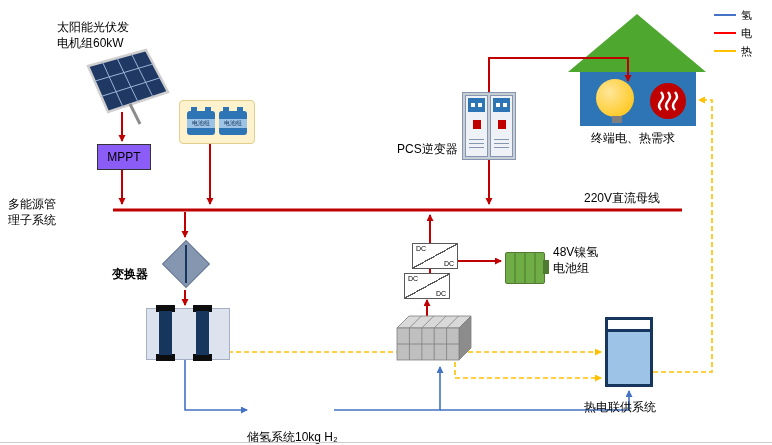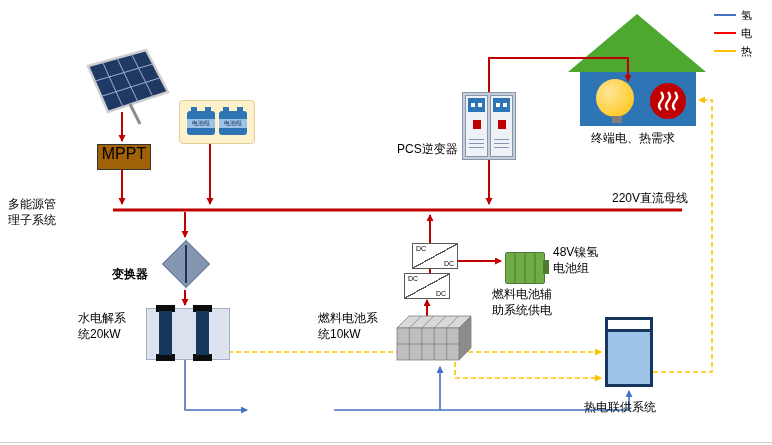--- a/index.html
+++ b/index.html
@@ -11,22 +11,22 @@
   .layer{position:absolute;left:0;top:0;pointer-events:none;}
   
   .battery-pack{position:absolute;left:179px;top:100px;width:74px;height:42px;background:#fdf2cc;
                 border:1px solid #e3cd8f;border-radius:4px;}
   .cell{position:absolute;top:10px;width:28px;height:24px;background:#2e75b6;border-radius:3px;}
   .cell:before{content:"";position:absolute;top:-4px;left:4px;width:6px;height:4px;background:#2e75b6;}
   .cell:after{content:"";position:absolute;top:-4px;right:4px;width:6px;height:4px;background:#2e75b6;}
   .cell .band{position:absolute;left:0;right:0;top:8px;height:9px;background:#9dc3e6;
               font-size:6px;line-height:9px;text-align:center;color:#17365d;}
   
-  .mppt{position:absolute;left:97px;top:144px;width:52px;height:24px;background:#a16207;border:1.5px solid #333;
-        font-size:16px;display:flex;align-items:flex-start;justify-content:center;}
+  .mppt{position:absolute;left:97px;top:144px;width:52px;height:24px;background:#8b5cf6;border:1.5px solid #333;
+        font-size:12px;display:flex;align-items:center;justify-content:center;}
   
   .pcs{position:absolute;left:462px;top:92px;width:54px;height:68px;background:#c8cdd6;border:1px solid #8496b0;
        display:flex;gap:2px;padding:2px;box-sizing:border-box;}
   .pcs-door{flex:1;background:#eef1f6;border:1px solid #8496b0;position:relative;}
   .pcs-head{position:absolute;left:2px;right:2px;top:2px;height:14px;background:#2e75b6;}
   .pcs-head i{position:absolute;top:5px;width:4px;height:4px;background:#fff;}
   .pcs-red{position:absolute;left:7px;top:24px;width:8px;height:9px;background:#c00000;}
   .pcs-vents{position:absolute;left:3px;right:3px;bottom:5px;height:12px;
              background:repeating-linear-gradient(180deg,#8496b0 0 1px,transparent 1px 4px);}
   
@@ -106,37 +106,39 @@
 
   <svg class="abs" style="left:68px;top:46px;" width="120" height="85">
     <polygon points="20,20 78,4 100,46 40,66" fill="#1f3864" stroke="#cfcfcf" stroke-width="2.5"></polygon>
     <line x1="26.6" y1="35.2" x2="85.3" y2="17.9" stroke="#9db3d6" stroke-width="1"></line>
     <line x1="33.2" y1="50.4" x2="92.5" y2="31.7" stroke="#9db3d6" stroke-width="1"></line>
     <line x1="34.5" y1="16" x2="55" y2="61" stroke="#9db3d6" stroke-width="1"></line>
     <line x1="49" y1="12" x2="70" y2="56" stroke="#9db3d6" stroke-width="1"></line>
     <line x1="63.5" y1="8" x2="85" y2="51" stroke="#9db3d6" stroke-width="1"></line>
     <line x1="62" y1="58" x2="72" y2="78" stroke="#8c8c8c" stroke-width="3"></line>
   </svg>
+  <div class="lbl" style="left:57px;top:20px;">太阳能光伏发
+电机组60kW</div>
 
   <div class="battery-pack">
     <div class="cell" style="left:7px;">
       <span class="band">电池组</span>
       </div>
     <div class="cell" style="left:39px;">
       <span class="band">电池组</span>
       </div>
   </div>
 
   <div class="mppt">
     <span>MPPT</span>
     </div>
 
   <div class="lbl" style="left:8px;top:197px;">多能源管
 理子系统</div>
-  <div class="lbl" style="left:612px;top:191px;">220V直流母线</div>
+  <div class="lbl" style="left:584px;top:191px;">220V直流母线</div>
 
   <div class="pcs">
     <div class="pcs-door">
       <div class="pcs-head">
           <i style="left:3px"></i>
           <i style="right:3px"></i>
         </div>
       <div class="pcs-red"></div>
       <div class="pcs-vents"></div>
     </div>
@@ -168,56 +170,51 @@
   <div class="diamond-line"></div>
   <div class="lbl" style="left:112px;top:267px;font-weight:bold;">变换器</div>
 
   <div class="elec-box"></div>
   <div class="elec-cap" style="left:156px;top:305px;"></div>
   <div class="elec-cap" style="left:193px;top:305px;"></div>
   <div class="elec-cap" style="left:156px;top:354px;"></div>
   <div class="elec-cap" style="left:193px;top:354px;"></div>
   <div class="elec-bar" style="left:159px;"></div>
   <div class="elec-bar" style="left:196px;"></div>
-  <div class="lbl" style="left:78px;top:311px;">水电解系
-统20kW</div>
 
   <div class="dcdc" style="left:412px;top:243px;">
     <span class="t">DC</span>
     <span class="b">DC</span>
   </div>
   <div class="dcdc" style="left:404px;top:273px;">
     <span class="t">DC</span>
     <span class="b">DC</span>
   </div>
 
   <div class="bat48-body"></div>
   <div class="bat48-term"></div>
   <div class="lbl" style="left:553px;top:245px;">48V镍氢
 电池组</div>
-  <div class="lbl" style="left:492px;top:287px;">燃料电池辅
-助系统供电</div>
 
   <svg class="abs" style="left:395px;top:314px;" width="85" height="50">
     <polygon points="2,14 14,2 76,2 64,14" fill="#d9d9d9" stroke="#7f7f7f" stroke-width="0.8"></polygon>
     <line x1="26.4" y1="2" x2="14.4" y2="14" stroke="#7f7f7f" stroke-width="0.8"></line>
     <line x1="38.8" y1="2" x2="26.8" y2="14" stroke="#7f7f7f" stroke-width="0.8"></line>
     <line x1="51.2" y1="2" x2="39.2" y2="14" stroke="#7f7f7f" stroke-width="0.8"></line>
     <line x1="63.6" y1="2" x2="51.6" y2="14" stroke="#7f7f7f" stroke-width="0.8"></line>
     <polygon points="76,2 76,34 64,46 64,14" fill="#8c8c8c" stroke="#7f7f7f" stroke-width="0.8"></polygon>
     <rect x="2" y="14" width="62" height="32" fill="#bfbfbf" stroke="#7f7f7f" stroke-width="0.8"></rect>
     <line x1="2" y1="30" x2="64" y2="30" stroke="#7f7f7f" stroke-width="0.8"></line>
     <line x1="14.4" y1="14" x2="14.4" y2="46" stroke="#7f7f7f" stroke-width="0.8"></line>
     <line x1="26.8" y1="14" x2="26.8" y2="46" stroke="#7f7f7f" stroke-width="0.8"></line>
     <line x1="39.2" y1="14" x2="39.2" y2="46" stroke="#7f7f7f" stroke-width="0.8"></line>
     <line x1="51.6" y1="14" x2="51.6" y2="46" stroke="#7f7f7f" stroke-width="0.8"></line>
   </svg>
-  <div class="lbl" style="left:318px;top:311px;">燃料电池系
-统10kW</div>
-
+
+  <div class="lbl" style="left:247px;top:430px;">储氢系统10kg H₂</div>
 
   <div class="tank"></div>
   <div class="lbl" style="left:584px;top:400px;">热电联供系统</div>
 
   <svg class="layer" width="772" height="445">
     <polyline points="489,92 489,58 628,58 628,81" fill="none" stroke="#c00000" stroke-width="2" marker-end="url(#ar)"></polyline>
   </svg>
 
   <div class="legend">
     <div class="legend-row">

